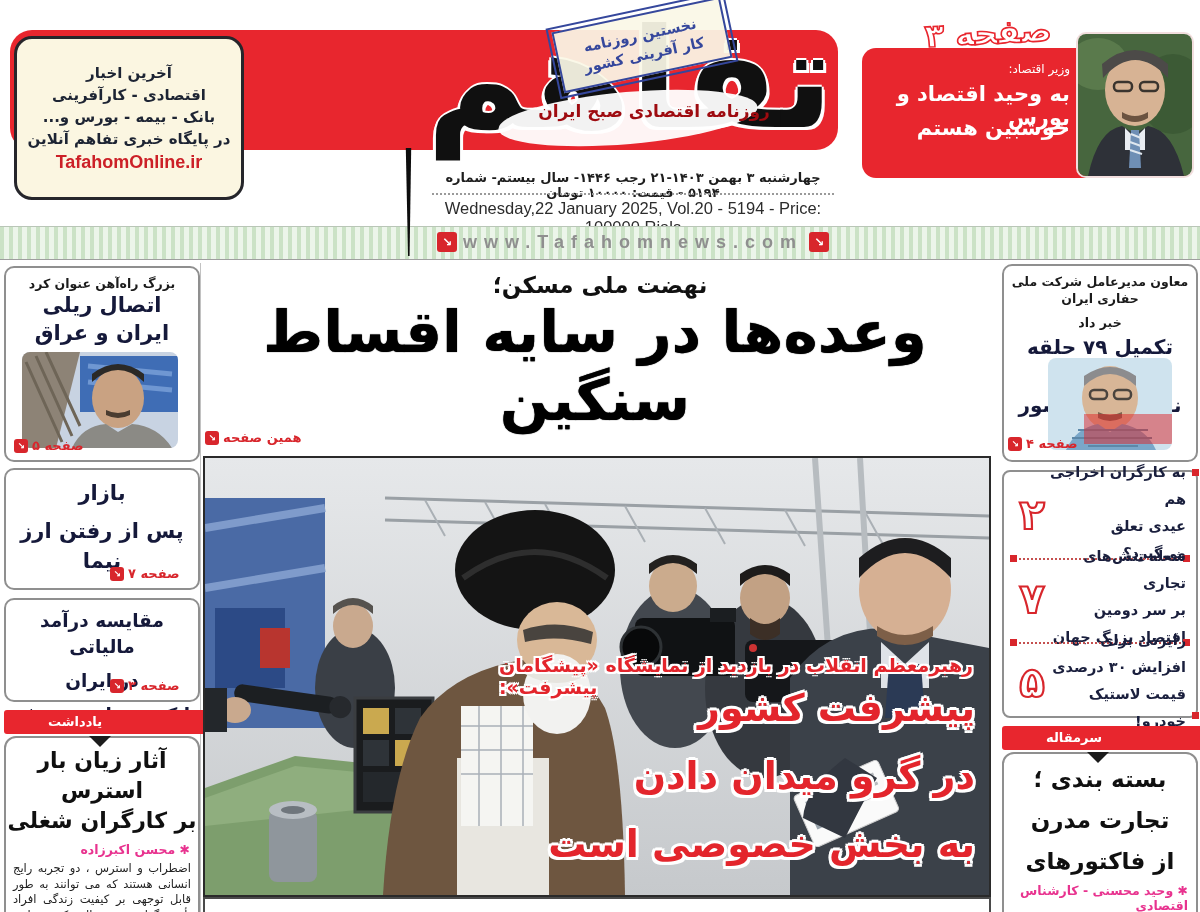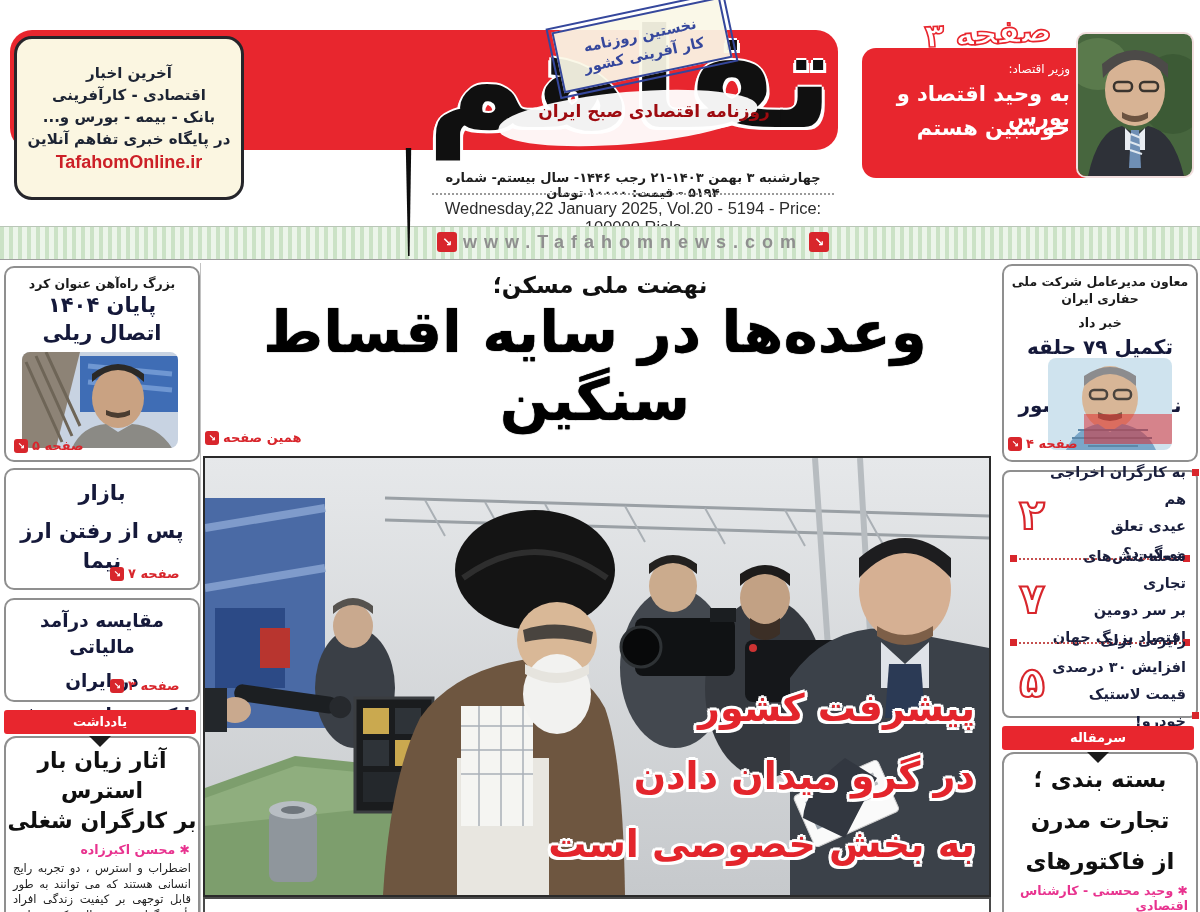--- a/index.html
+++ b/index.html
@@ -67,22 +67,22 @@
   .figwrap{position:absolute;overflow:hidden;border-radius:8px;}
 
   
   .lb1{left:4px;top:266px;width:192px;height:192px;}
   .lb1 .kick{margin-top:8px;}
   .lb1 .htitle{font-size:21px;line-height:28px;}
   .lb2{left:4px;top:468px;width:192px;height:118px;}
   .lb2 .htitle{font-size:21px;line-height:30px;margin-top:8px;}
   .lb3{left:4px;top:598px;width:192px;height:100px;}
   .lb3 .htitle{font-size:18.5px;line-height:26px;margin-top:8px;}
-  .tabred{background:#e8262e;color:#fff;font-size:13px;font-weight:bold;text-align:center;
-    line-height:24px;height:24px;border-radius:3px;direction:rtl;}
+  .tabred{background:#e8262e;color:#fff;font-size:13px;font-weight:bold;text-align:left;
+    line-height:24px;height:24px;border-radius:3px;direction:rtl;padding-left:44px;}
   .tab-note{left:4px;top:710px;width:192px;}
   .tri{width:0;height:0;border-left:11px solid transparent;border-right:11px solid transparent;
     border-top:11px solid #1c1c1c;z-index:5;}
   .tri-note{left:89px;top:736px;}
   .note-box{left:4px;top:736px;width:192px;height:200px;border:2px solid #8f8f8f;border-radius:12px;
     direction:rtl;text-align:center;background:#fff;}
   .note-box .htitle{font-size:22px;line-height:30px;margin-top:8px;color:#101010;}
   .author{display:block;margin-top:6px;text-align:right;padding:0 8px;color:#e8338f;
     font-size:12.5px;font-weight:bold;direction:rtl;}
   .bodytxt{display:block;margin-top:4px;padding:0 7px;text-align:justify;direction:rtl;
@@ -185,21 +185,20 @@
       <path d="M53 96 L61 96 L63 134 L51 134 Z" fill="#6f8fb5"></path>
       <path d="M53 100 L63 104 M52 108 L63 112 M52 116 L64 120" stroke="#dfe7ef" stroke-width="2"></path>
     </svg>
   </div>
 
   <div class="abs rule-h"></div>
   <div class="abs rule-v-left"></div>
 
   <div class="abs nbox lb1">
     <div class="kick">بزرگ راه‌آهن عنوان کرد</div>
-    <div class="htitle">پایان ۱۴۰۴</div>
     <div class="htitle">اتصال ریلی</div>
     <div class="htitle">ایران و عراق</div>
   </div>
   <div class="abs figwrap" style="left:22px;top:352px;width:156px;height:96px;">
     <svg width="156" height="96" viewBox="0 0 156 96">
       <rect width="156" height="96" fill="#c8d3e2"></rect>
       <polygon points="0,0 58,0 34,96 0,96" fill="#8d8376"></polygon>
       <path d="M4 10 L40 90 M14 4 L50 84 M24 0 L58 74" stroke="#6e6557" stroke-width="3"></path>
       <rect x="58" y="4" width="98" height="56" fill="#3f6db5"></rect>
       <path d="M66 14 L150 22 M66 30 L150 38" stroke="#6f97d2" stroke-width="5"></path>
@@ -318,20 +317,21 @@
       <path d="M318 172 Q352 160 388 174 L386 186 Q352 176 320 184 Z" fill="#2f2f2f" opacity=".85"></path>
       <ellipse cx="352" cy="236" rx="34" ry="40" fill="#f2f2f0"></ellipse>
       <path d="M320 206 Q352 224 384 206 L384 216 Q352 234 320 216 Z" fill="#e6e4de"></path>
       <g transform="rotate(8 120 250)">
         <rect x="28" y="238" width="104" height="17" rx="8" fill="#1c1f22"></rect>
         <circle cx="135" cy="247" r="11" fill="#26292d"></circle>
       </g>
       <ellipse cx="30" cy="252" rx="16" ry="13" fill="#c9a98e"></ellipse>
       <rect x="0" y="230" width="22" height="44" fill="#23272b"></rect>
     </svg>
+    <div class="ov-kicker">رهبرمعظم انقلاب در بازدید از نمایشگاه «پیشگامان پیشرفت»:</div>
     <div class="ov-line ov1">پیشرفت کشور</div>
     <div class="ov-line ov2">در گرو میدان دادن</div>
     <div class="ov-line ov3">به بخش خصوصی است</div>
   </div>
   <div class="abs bottom-strip"></div>
 
   <div class="abs nbox rb1">
     <div class="kick">معاون مدیرعامل شرکت ملی حفاری ایران</div>
     <div class="kick">خبر داد</div>
     <div class="htitle">تکمیل ۷۹ حلقه چاه‌های</div>

